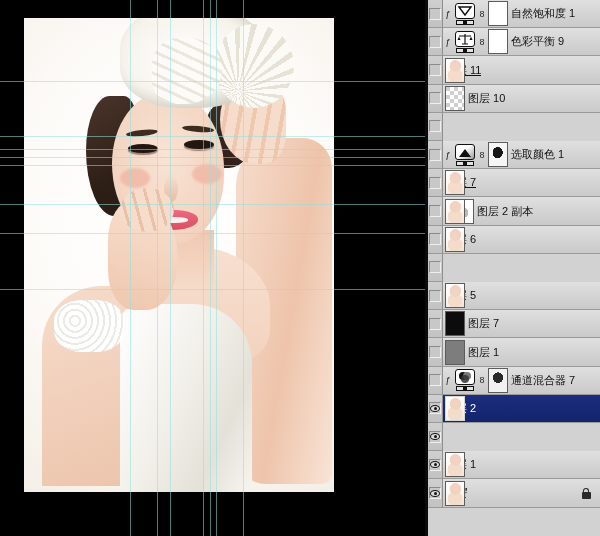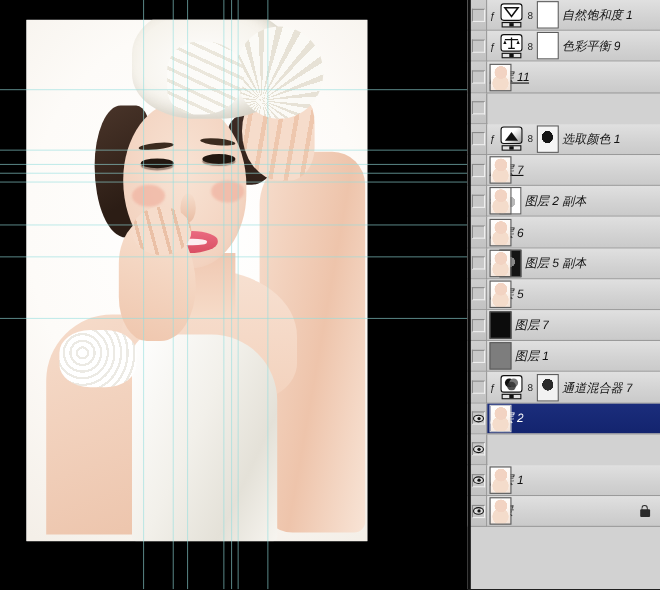--- a/index.html
+++ b/index.html
@@ -71,21 +71,21 @@
   .eyebox{width:12px;height:12px;box-sizing:border-box;background:#c8c8c8;
       border-top:1px solid #8a8a8a;border-left:1px solid #8a8a8a;
       border-bottom:1px solid #efefef;border-right:1px solid #efefef;
       display:flex;align-items:center;justify-content:center;}
   .eye{width:11px;height:7px;border:1px solid #141414;border-radius:50%;background:#dedede;
       display:flex;align-items:center;justify-content:center;box-sizing:border-box;}
   .eye .pupil{width:3px;height:3px;border-radius:50%;background:#141414;}
   .lcontent{flex:1;display:flex;align-items:center;gap:3px;padding:0 3px 0 2px;box-sizing:border-box;
       background:linear-gradient(#e0e0e0,#d2d2d2 60%,#cacaca);border-bottom:1px solid #9a9a9a;min-width:0;}
   .lrow.selected .lcontent{background:linear-gradient(#1b2d7c,#13246e);}
-  .lname{font-size:11px;color:#111;white-space:nowrap;overflow:hidden;font-style:italic;}
+  .lname{font-size:11px;color:#111;white-space:nowrap;overflow:hidden;}
   .lrow.selected .lname{color:#fff;}
   .lname.u{text-decoration:underline;}
   .lname.i{font-style:italic;}
   .thumb{flex:0 0 auto;width:20px;height:25px;box-sizing:border-box;border:1px solid #5c5c5c;background:#fff;}
   .lrow.selected .thumb{border-color:#d6d6d6;}
   .thumb.photo{background:
       radial-gradient(circle at 52% 30%, #f2d3c2 0 30%, transparent 32%),
       radial-gradient(circle at 50% 72%, #f4dccb 0 38%, transparent 40%),
       linear-gradient(160deg,#ffffff 0%,#fdf7f2 50%,#f3e2d6 100%);}
   .thumb.checker{background:repeating-conic-gradient(#ffffff 0 25%, #cfcfcf 0 50%) 0 0 / 8px 8px;}
@@ -216,20 +216,29 @@
           </div>
           <div class="lcontent">
             <span class="thumb photo"></span>
             <span class="lname u">图层 11</span>
           </div>
         </div>
         <div class="lrow">
           <div class="eye-cell">
             <span class="eyebox"></span>
           </div>
+          <div class="lcontent">
+            <span class="thumb checker"></span>
+            <span class="lname">图层 10</span>
+          </div>
+        </div>
+        <div class="lrow">
+          <div class="eye-cell">
+            <span class="eyebox"></span>
+          </div>
         </div>
         <div class="lrow">
           <div class="eye-cell">
             <span class="eyebox"></span>
           </div>
           <div class="lcontent">
             <span class="badge">ƒ</span>
             <span class="adj">
               <span class="box grad">
                 <svg width="16" height="12" viewBox="0 0 16 12">
@@ -270,26 +279,20 @@
             <span class="eyebox"></span>
           </div>
           <div class="lcontent">
             <span class="thumb photo"></span>
             <span class="lname">图层 6</span>
           </div>
         </div>
         <div class="lrow">
           <div class="eye-cell">
             <span class="eyebox"></span>
-          </div>
-          <div class="lcontent">
-            <span class="thumb photo"></span>
-            <span class="link8">8</span>
-            <span class="mask dark-face"></span>
-            <span class="lname">图层 5 副本</span>
           </div>
         </div>
         <div class="lrow">
           <div class="eye-cell">
             <span class="eyebox"></span>
           </div>
           <div class="lcontent">
             <span class="thumb photo"></span>
             <span class="lname">图层 5</span>
           </div>

